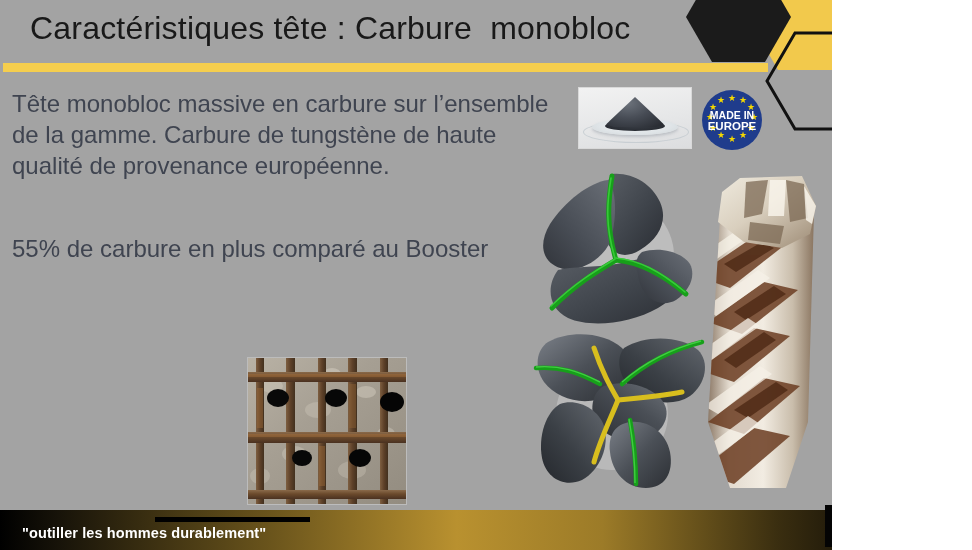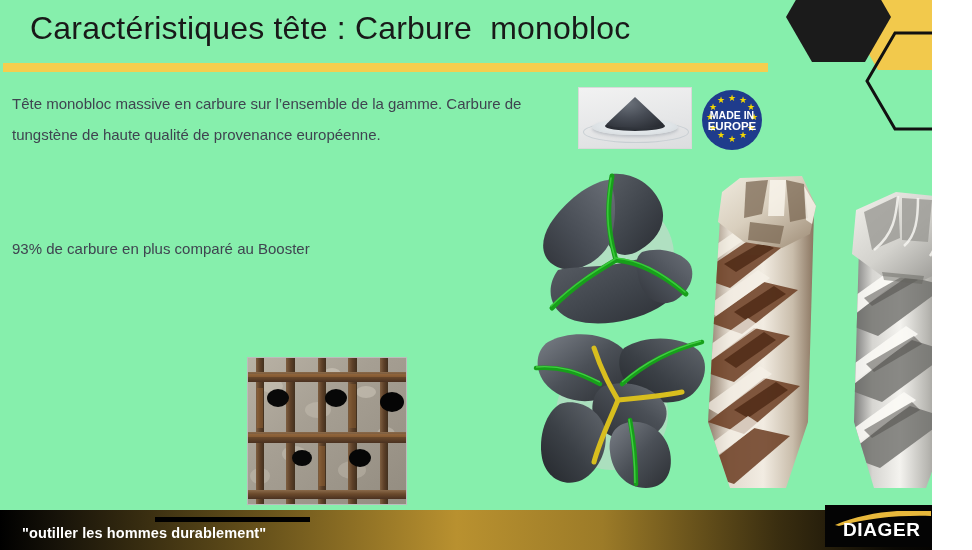--- a/index.html
+++ b/index.html
@@ -6,23 +6,23 @@
   html, body {
     margin: 0;
     padding: 0;
     background: #ffffff;
   }
   body {
     font-family: "Liberation Sans", sans-serif;
   }
   #slide {
     position: relative;
-    width: 932px;
+    width: 832px;
     height: 550px;
-    background: #86efac;
+    background: #a3a3a3;
     overflow: hidden;
   }
 
   
   #slide-title {
     position: absolute;
     left: 30px;
     top: 10px;
     width: 720px;
     font-size: 32px;
@@ -45,21 +45,21 @@
     right: 0;
     top: 0;
     width: 172px;
     height: 160px;
   }
 
   
   .body-text {
     position: absolute;
     left: 12px;
-    font-size: 15px;
+    font-size: 24px;
     line-height: 31px;
     color: #3f4450;
   }
   #para-1 { top: 88px;  width: 545px; }
   #para-2 { top: 233px; width: 545px; }
   #para-3 { top: 293px; width: 530px; }
 
   
   #powder-photo {
     position: absolute;
@@ -220,21 +220,21 @@
     <polygon points="118,-34 178,-34 208,18 178,70 118,70 88,18" fill="#F2C94C"></polygon>
     <polygon points="52,-28 105,-28 131,17 105,62 52,62 26,17" fill="#1B1B1B"></polygon>
     <polygon points="135,33 190,33 218,81 190,129 135,129 107,81" fill="none" stroke="#111111" stroke-width="3"></polygon>
   </svg>
 
   <div id="slide-title">Caractéristiques tête : Carbure  monobloc</div>
   <div id="title-rule"></div>
 
   <div class="body-text" id="para-1">Tête monobloc massive en carbure sur l’ensemble de la gamme.
 Carbure de tungstène de haute qualité de provenance européenne.</div>
-  <div class="body-text" id="para-2">93% de carbure en plus comparé au Booster</div>
+  <div class="body-text" id="para-2">55% de carbure en plus comparé au Booster</div>
 
   <div id="powder-photo">
     <div class="halo"></div>
     <div class="dish"></div>
     <div class="cone-base"></div>
     <div class="cone"></div>
   </div>
 
   <svg id="eu-badge" viewBox="0 0 64 64">
     <circle cx="32" cy="32" r="30" fill="#1F3C8C"></circle>

